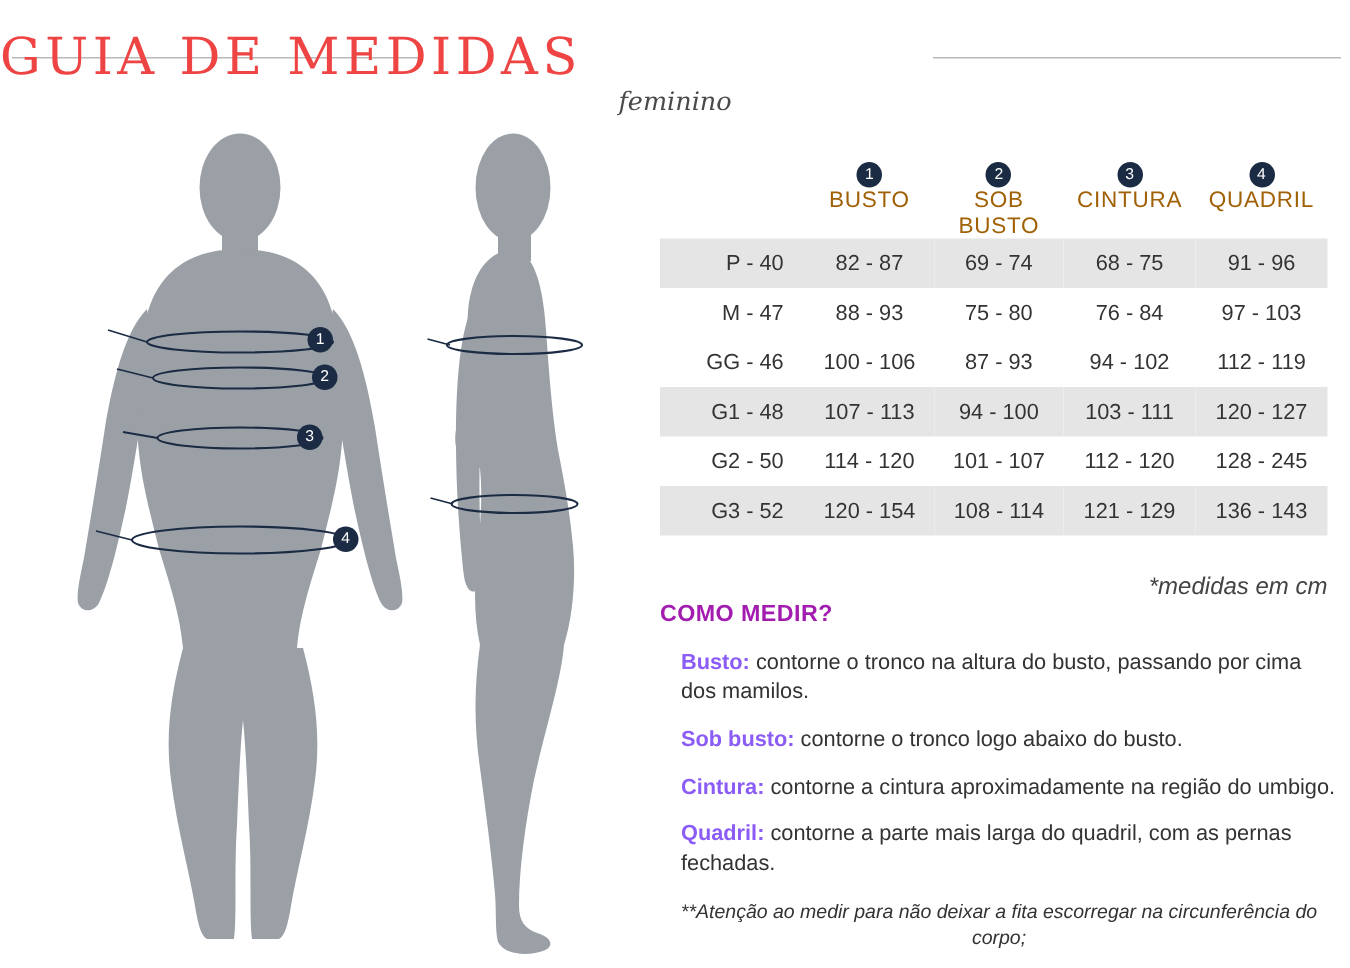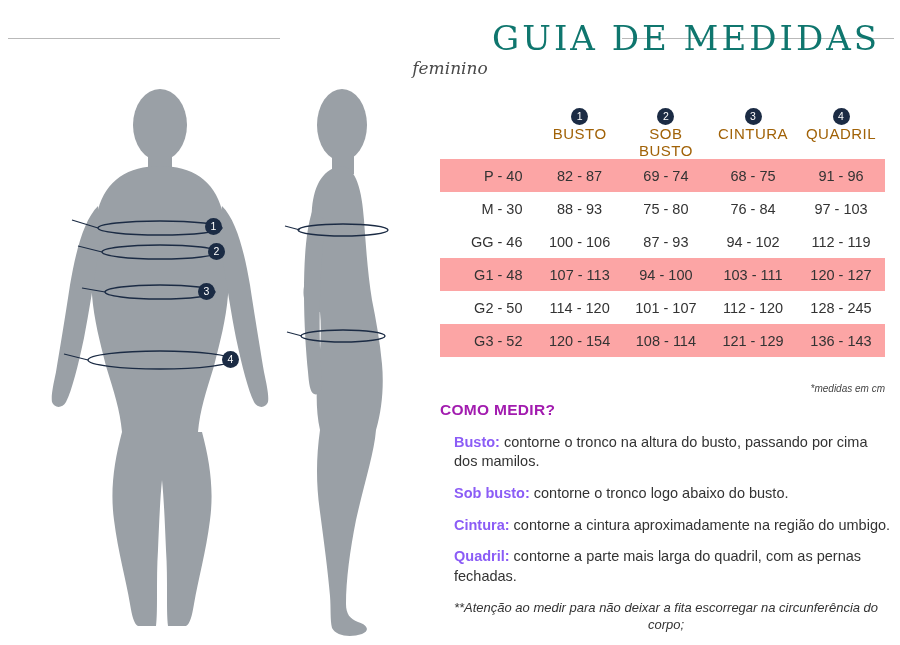--- a/index.html
+++ b/index.html
@@ -27,25 +27,25 @@
     top: 0;
     left: 0;
     width: 900px;
     height: 86px;
   }
   .title {
     position: absolute;
     top: 18px;
     left: 0;
     width: 880px;
-    text-align: right;
+    text-align: left;
     font-family: "DejaVu Serif", serif;
     font-size: 34px;
     letter-spacing: 3px;
-    color: #0f766e;
+    color: #ef4444;
     font-weight: 400;
   }
   .subtitle {
     position: absolute;
     top: 58px;
     left: 0;
     width: 900px;
     text-align: center;
     font-family: "DejaVu Serif", serif;
     font-style: italic;
@@ -96,21 +96,21 @@
   }
   .head-row th {
     font-size: 15px;
     letter-spacing: 0.5px;
     color: #a16207;
     height: 26px;
     vertical-align: top;
     padding-bottom: 6px;
   }
   tbody tr.shaded td {
-    background: #fca5a5;
+    background: #e5e5e5;
   }
   tbody td.size-cell {
     text-align: right;
     padding-right: 14px;
     width: 86px;
     white-space: nowrap;
   }
   tbody td.val {
     width: 90px;
   }
@@ -125,21 +125,21 @@
     font-size: 10.5px;
     text-align: center;
     font-family: "Liberation Sans", sans-serif;
   }
   .note-cm {
     position: absolute;
     top: 291px;
     left: 0;
     width: 445px;
     text-align: right;
-    font-size: 10px;
+    font-size: 16px;
     font-style: italic;
     color: #444;
   }
 
   
   .howto {
     position: absolute;
     top: 400px;
     left: 440px;
     width: 452px;
@@ -289,21 +289,21 @@
       </thead>
       <tbody>
         <tr class="shaded">
           <td class="size-cell">P - 40</td>
           <td class="val">82 - 87</td>
           <td class="val">69 - 74</td>
           <td class="val">68 - 75</td>
           <td class="val">91 - 96</td>
         </tr>
         <tr>
-          <td class="size-cell">M - 30</td>
+          <td class="size-cell">M - 47</td>
           <td class="val">88 - 93</td>
           <td class="val">75 - 80</td>
           <td class="val">76 - 84</td>
           <td class="val">97 - 103</td>
         </tr>
         <tr>
           <td class="size-cell">GG - 46</td>
           <td class="val">100 - 106</td>
           <td class="val">87 - 93</td>
           <td class="val">94 - 102</td>

